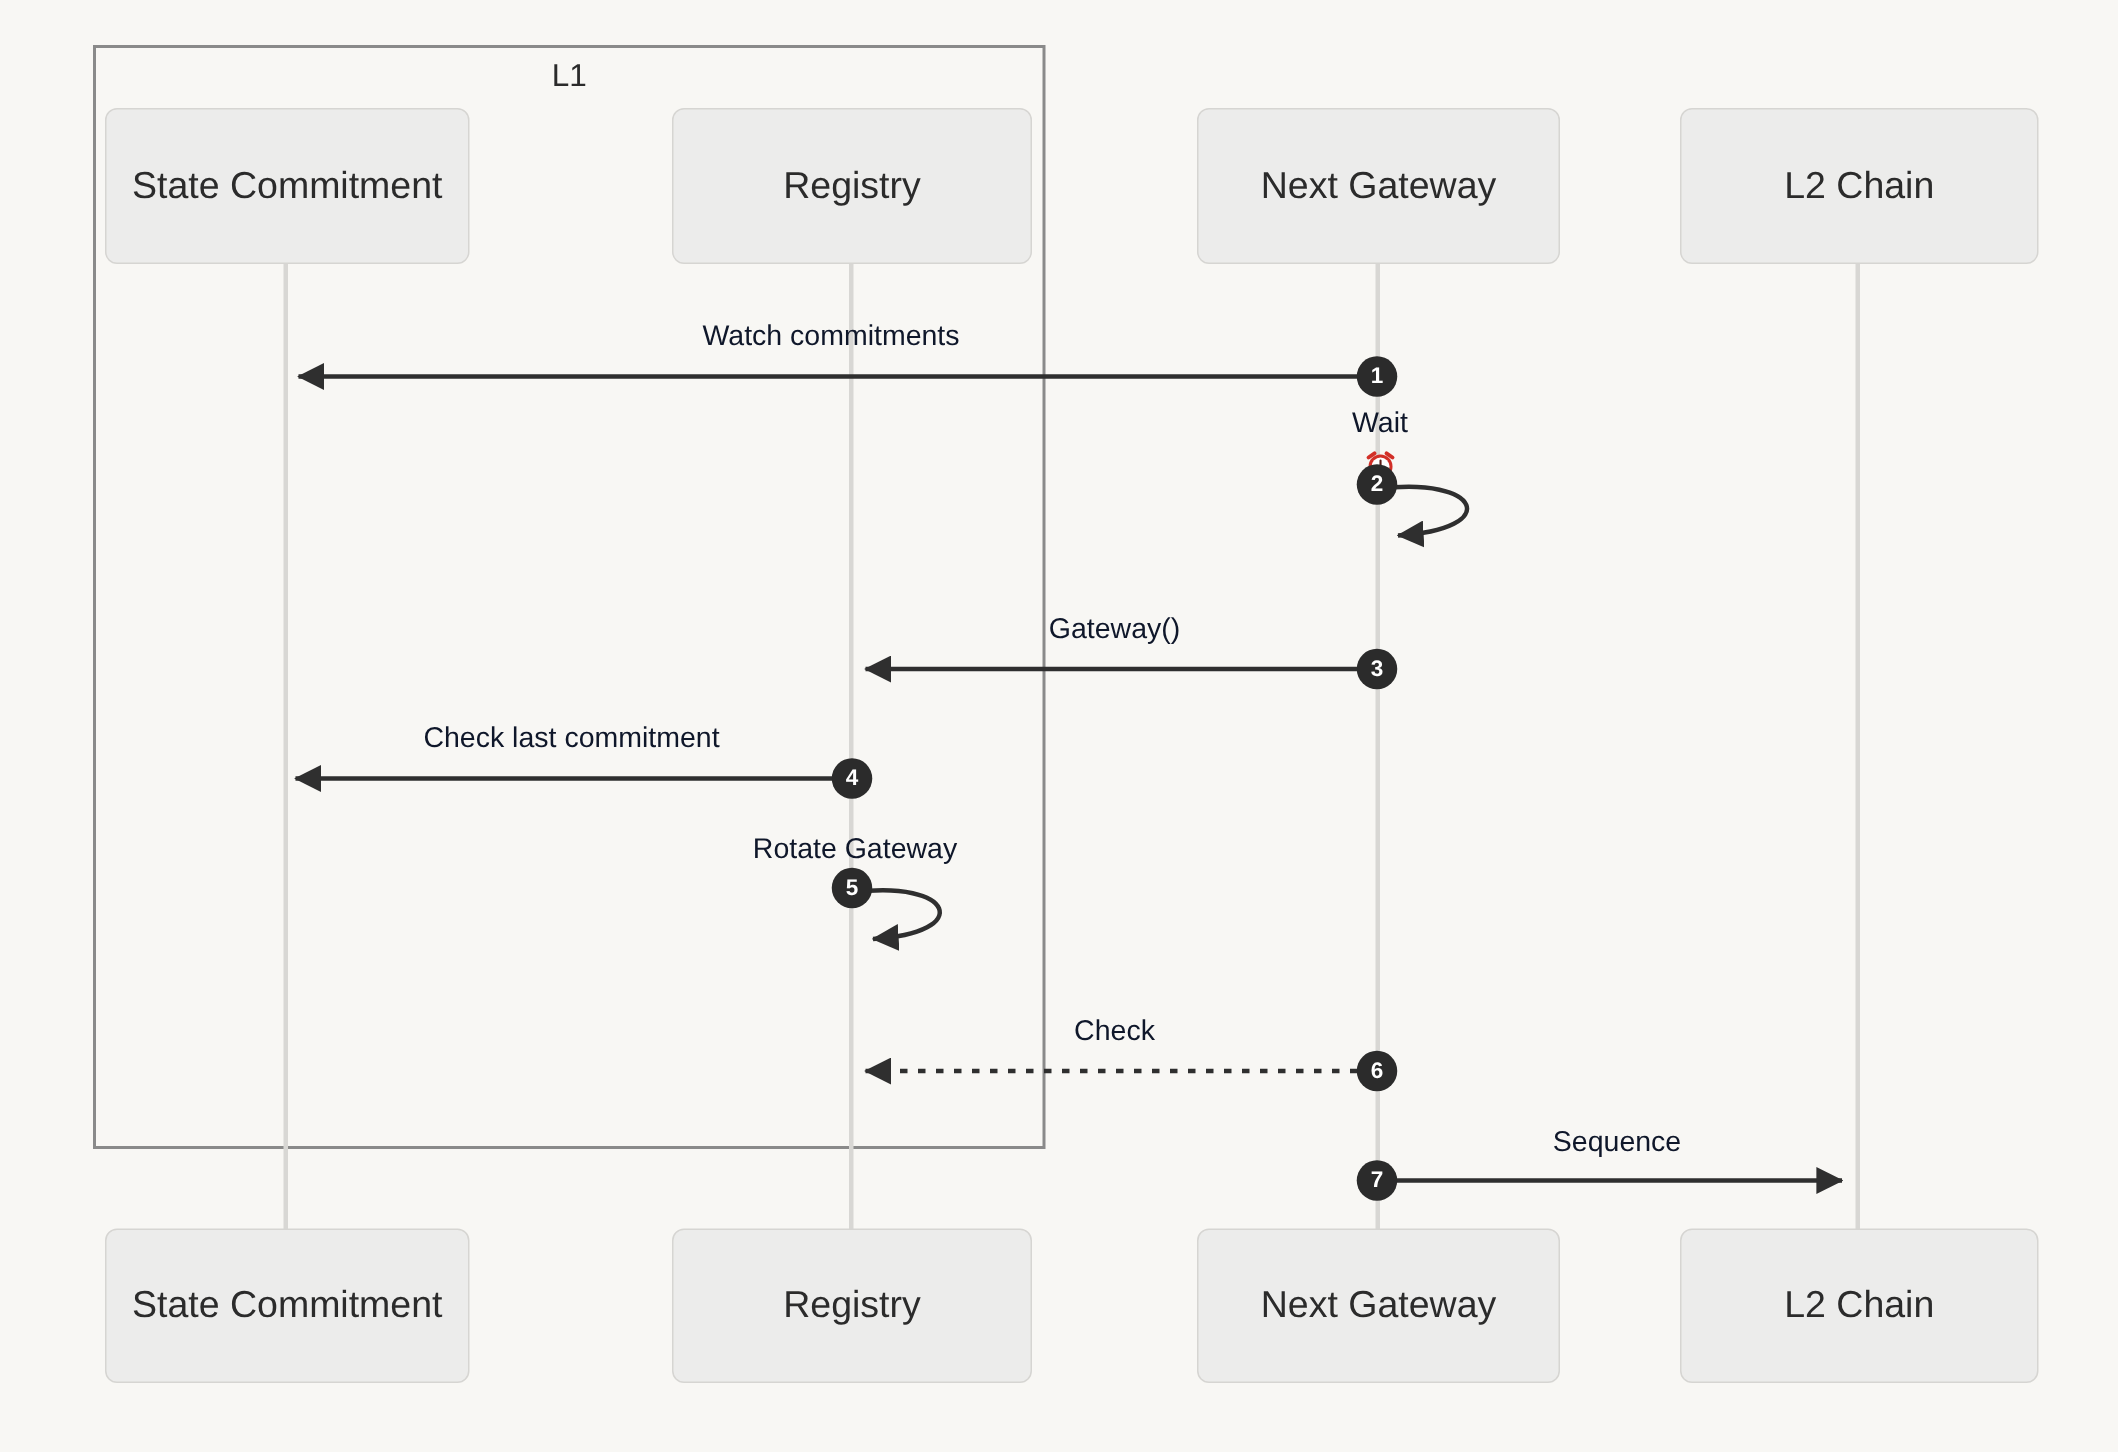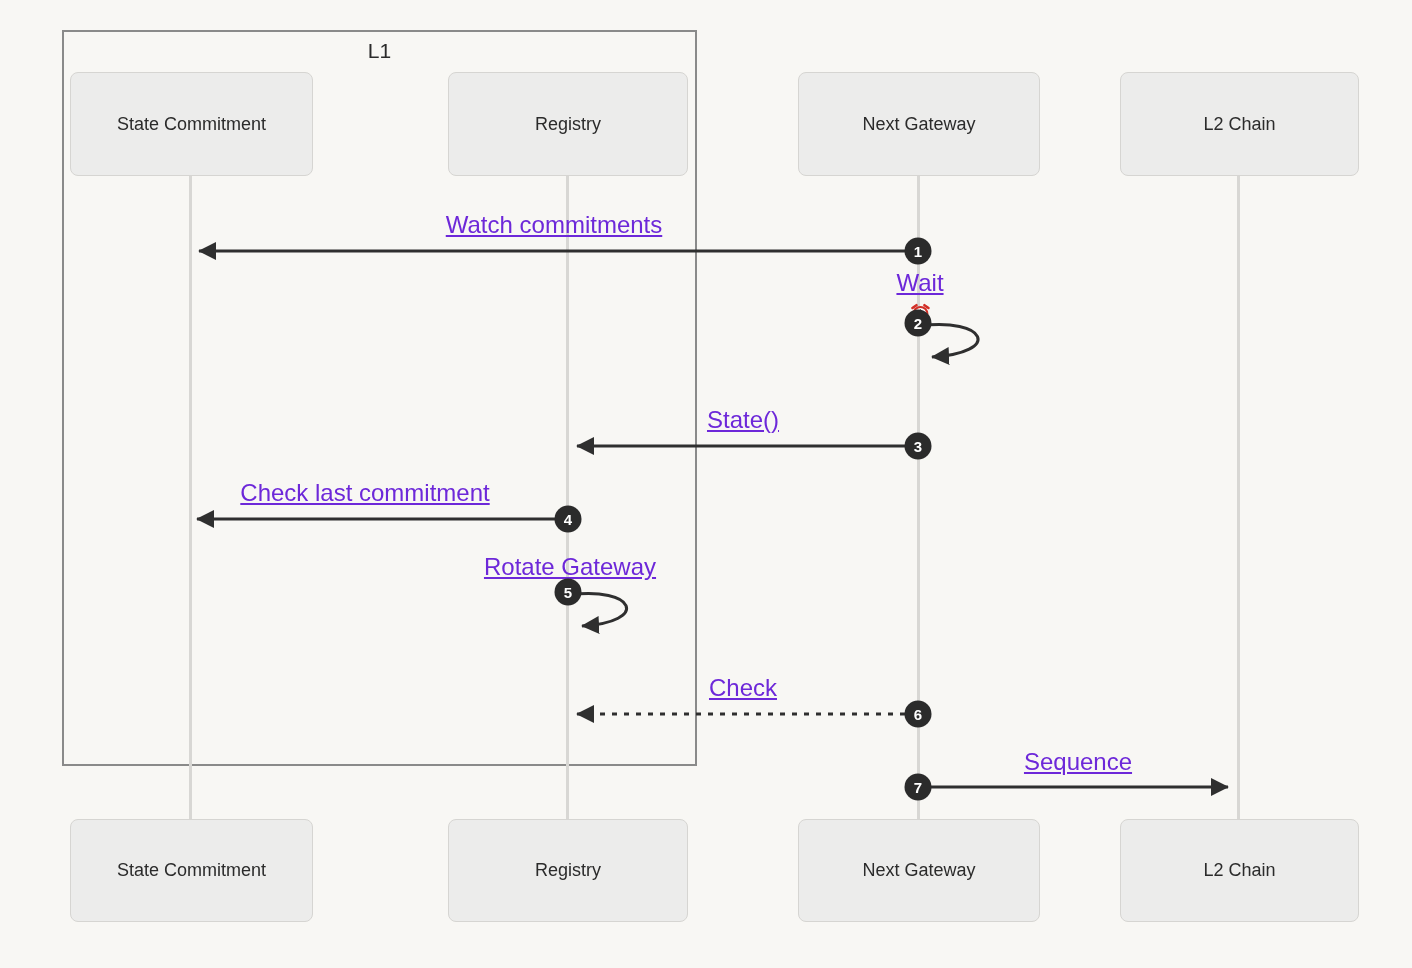--- a/index.html
+++ b/index.html
@@ -17,27 +17,27 @@
     position:absolute;width:100%;text-align:center;top:7px;
     font-size:21px;color:#2b2b2b;
   }
   .lifeline{
     position:absolute;width:3px;background:#d8d7d4;
   }
   .actor{
     position:absolute;background:#ececeb;border:1px solid #d6d5d2;
     border-radius:8px;box-sizing:border-box;
     display:flex;align-items:center;justify-content:center;
-    font-size:18px;color:#2b2b2b;
+    font-size:25px;color:#2b2b2b;
   }
   .overlay{position:absolute;left:0;top:0;pointer-events:none;}
   .msg-label{
     position:absolute;transform:translate(-50%,-50%);
-    font-size:24px;color:#6d28d9;white-space:nowrap;
-    display:flex;align-items:center;gap:6px;text-decoration:underline;
+    font-size:19px;color:#0f172a;white-space:nowrap;
+    display:flex;align-items:center;gap:6px;
   }
   .num-badge{
     position:absolute;transform:translate(-50%,-50%);
     width:27px;height:27px;border-radius:50%;
     background:#2b2b2b;color:#ffffff;
     display:flex;align-items:center;justify-content:center;
     font-size:15px;font-weight:bold;
   }
 </style>
 </head>
@@ -88,23 +88,23 @@
       <path d="M3 5 L7 2.2" stroke="#d22f27" stroke-width="2.6" stroke-linecap="round"></path>
       <path d="M19 5 L15 2.2" stroke="#d22f27" stroke-width="2.6" stroke-linecap="round"></path>
       <path d="M4.5 19.5 L6.5 16.8" stroke="#d22f27" stroke-width="2" stroke-linecap="round"></path>
       <path d="M17.5 19.5 L15.5 16.8" stroke="#d22f27" stroke-width="2" stroke-linecap="round"></path>
       <circle cx="11" cy="11" r="8" fill="#d22f27"></circle>
       <circle cx="11" cy="11" r="6" fill="#ffffff"></circle>
       <path d="M11 7 V11 L14 12.6" stroke="#5c1a14" stroke-width="1.4" fill="none" stroke-linecap="round"></path>
     </svg>
   </div>
   <div class="msg-label" style="left:743px;top:420px;">
-    <span>State()</span>
+    <span>Gateway()</span>
   </div>
-  <div class="msg-label" style="left:365px;top:493px;">
+  <div class="msg-label" style="left:381px;top:493px;">
     <span>Check last commitment</span>
   </div>
   <div class="msg-label" style="left:570px;top:567px;">
     <span>Rotate Gateway</span>
   </div>
   <div class="msg-label" style="left:743px;top:688px;">
     <span>Check</span>
   </div>
   <div class="msg-label" style="left:1078px;top:762px;">
     <span>Sequence</span>

